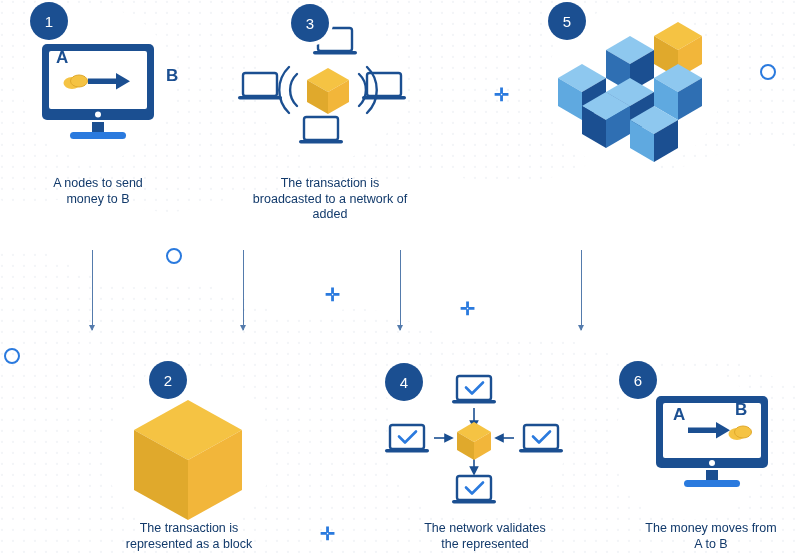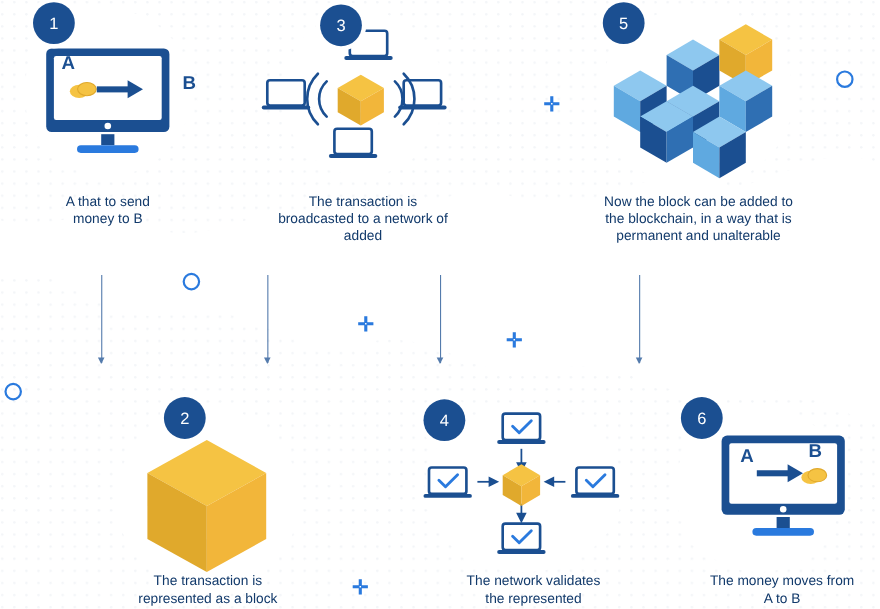--- a/index.html
+++ b/index.html
@@ -121,21 +121,21 @@
   </div>
   <div class="node" style="left:166px;top:66px;color:#1b4f91;font-size:17px;font-weight:bold;">
     <span>B</span>
   </div>
 
   <div class="badge" style="left:30px;top:2px;">
     <span>1</span>
   </div>
 
   <div class="caption" style="left:8px;top:176px;width:180px;">
-    <div>A that to send</div>
+    <div>A nodes to send</div>
     <div>money to B</div>
   </div>
 
   <div class="halo" style="left:256px;top:10px;width:148px;height:150px;"></div>
 
   <div class="node" style="left:237px;top:22px;">
     <svg width="180" height="128" viewBox="0 0 180 128">
 
       <g>
         <rect x="81" y="6" width="34" height="23" rx="2.5" fill="#ffffff" stroke="#1b4f91" stroke-width="2.4"></rect>
@@ -223,25 +223,20 @@
           <polygon points="132,108 132,136 108,150 108,122" fill="#1b4f91"></polygon>
         </g>
       </g>
     </svg>
   </div>
 
   <div class="badge" style="left:548px;top:2px;">
     <span>5</span>
   </div>
 
-  <div class="caption" style="left:510px;top:176px;width:250px;">
-    <div>Now the block can be added to</div>
-    <div>the blockchain, in a way that is</div>
-    <div>permanent and unalterable</div>
-  </div>
 
   <div class="halo" style="left:106px;top:370px;width:166px;height:168px;"></div>
 
   <div class="node" style="left:130px;top:398px;">
     <svg width="116" height="124" viewBox="0 0 116 124">
       <polygon points="4,32 58,2 112,32 58,62" fill="#f5c343"></polygon>
       <polygon points="4,32 58,62 58,122 4,92" fill="#e0a92c"></polygon>
       <polygon points="112,32 112,92 58,122 58,62" fill="#f2b63a"></polygon>
     </svg>
   </div>

